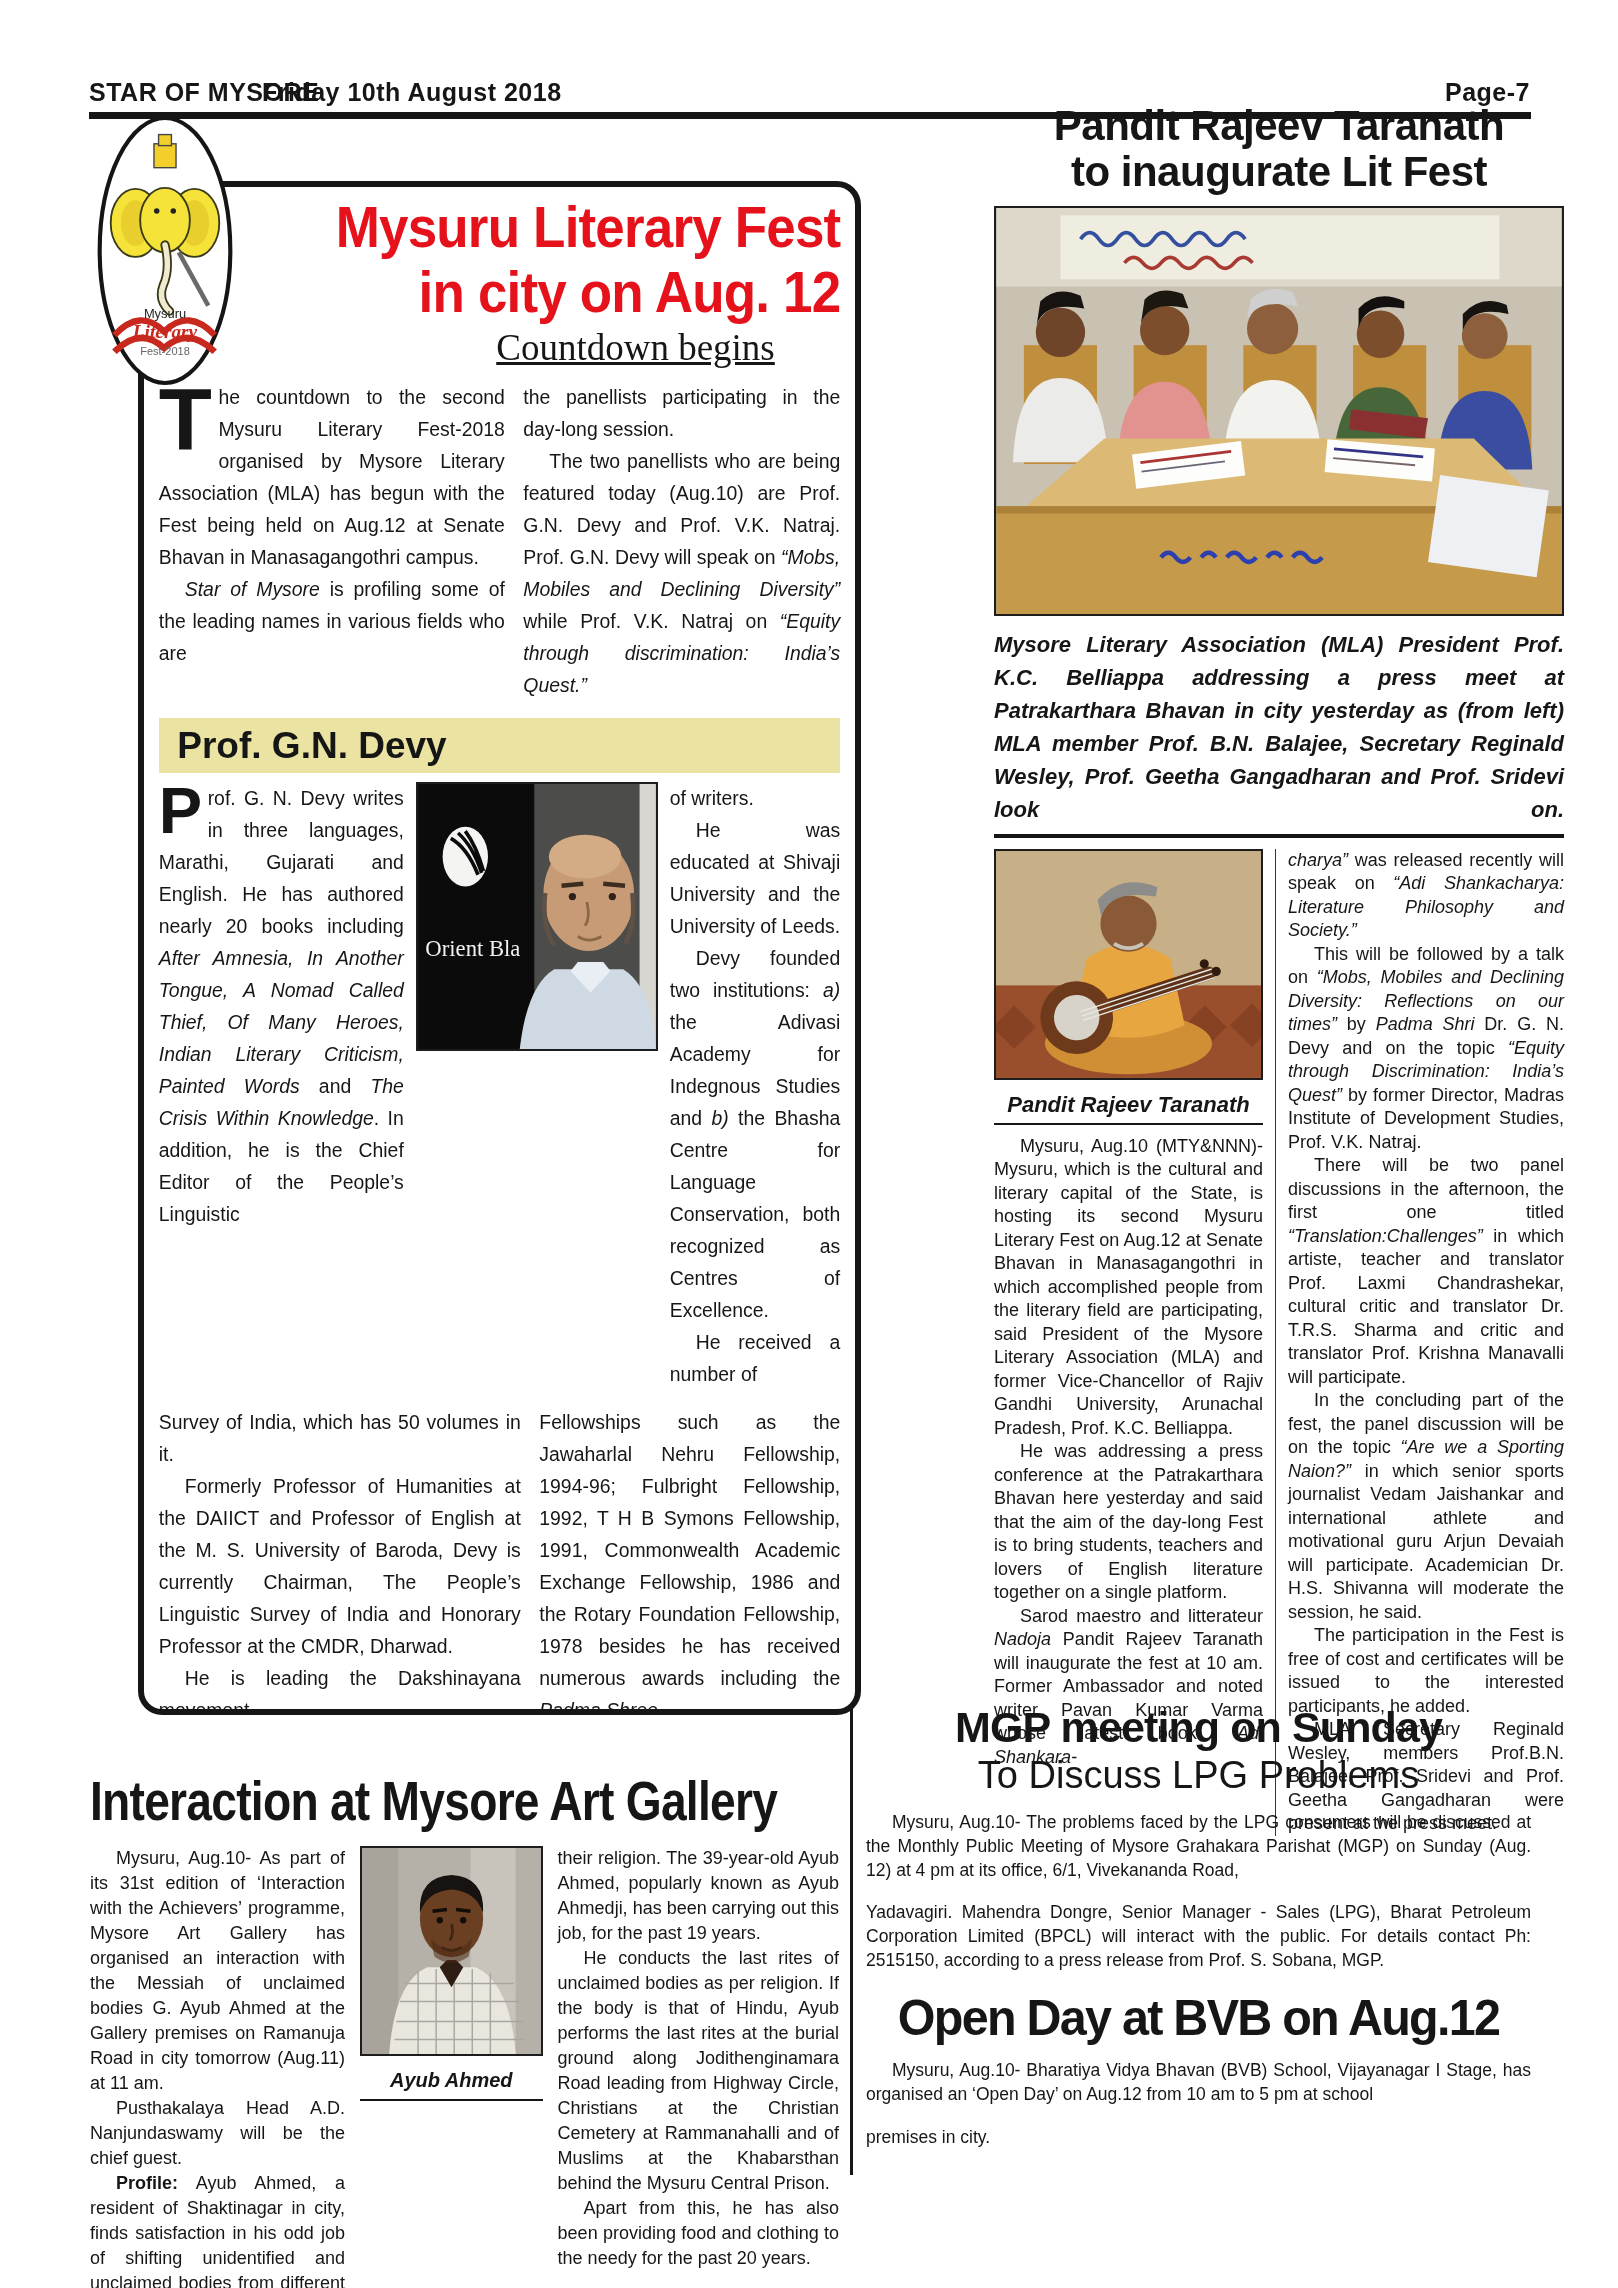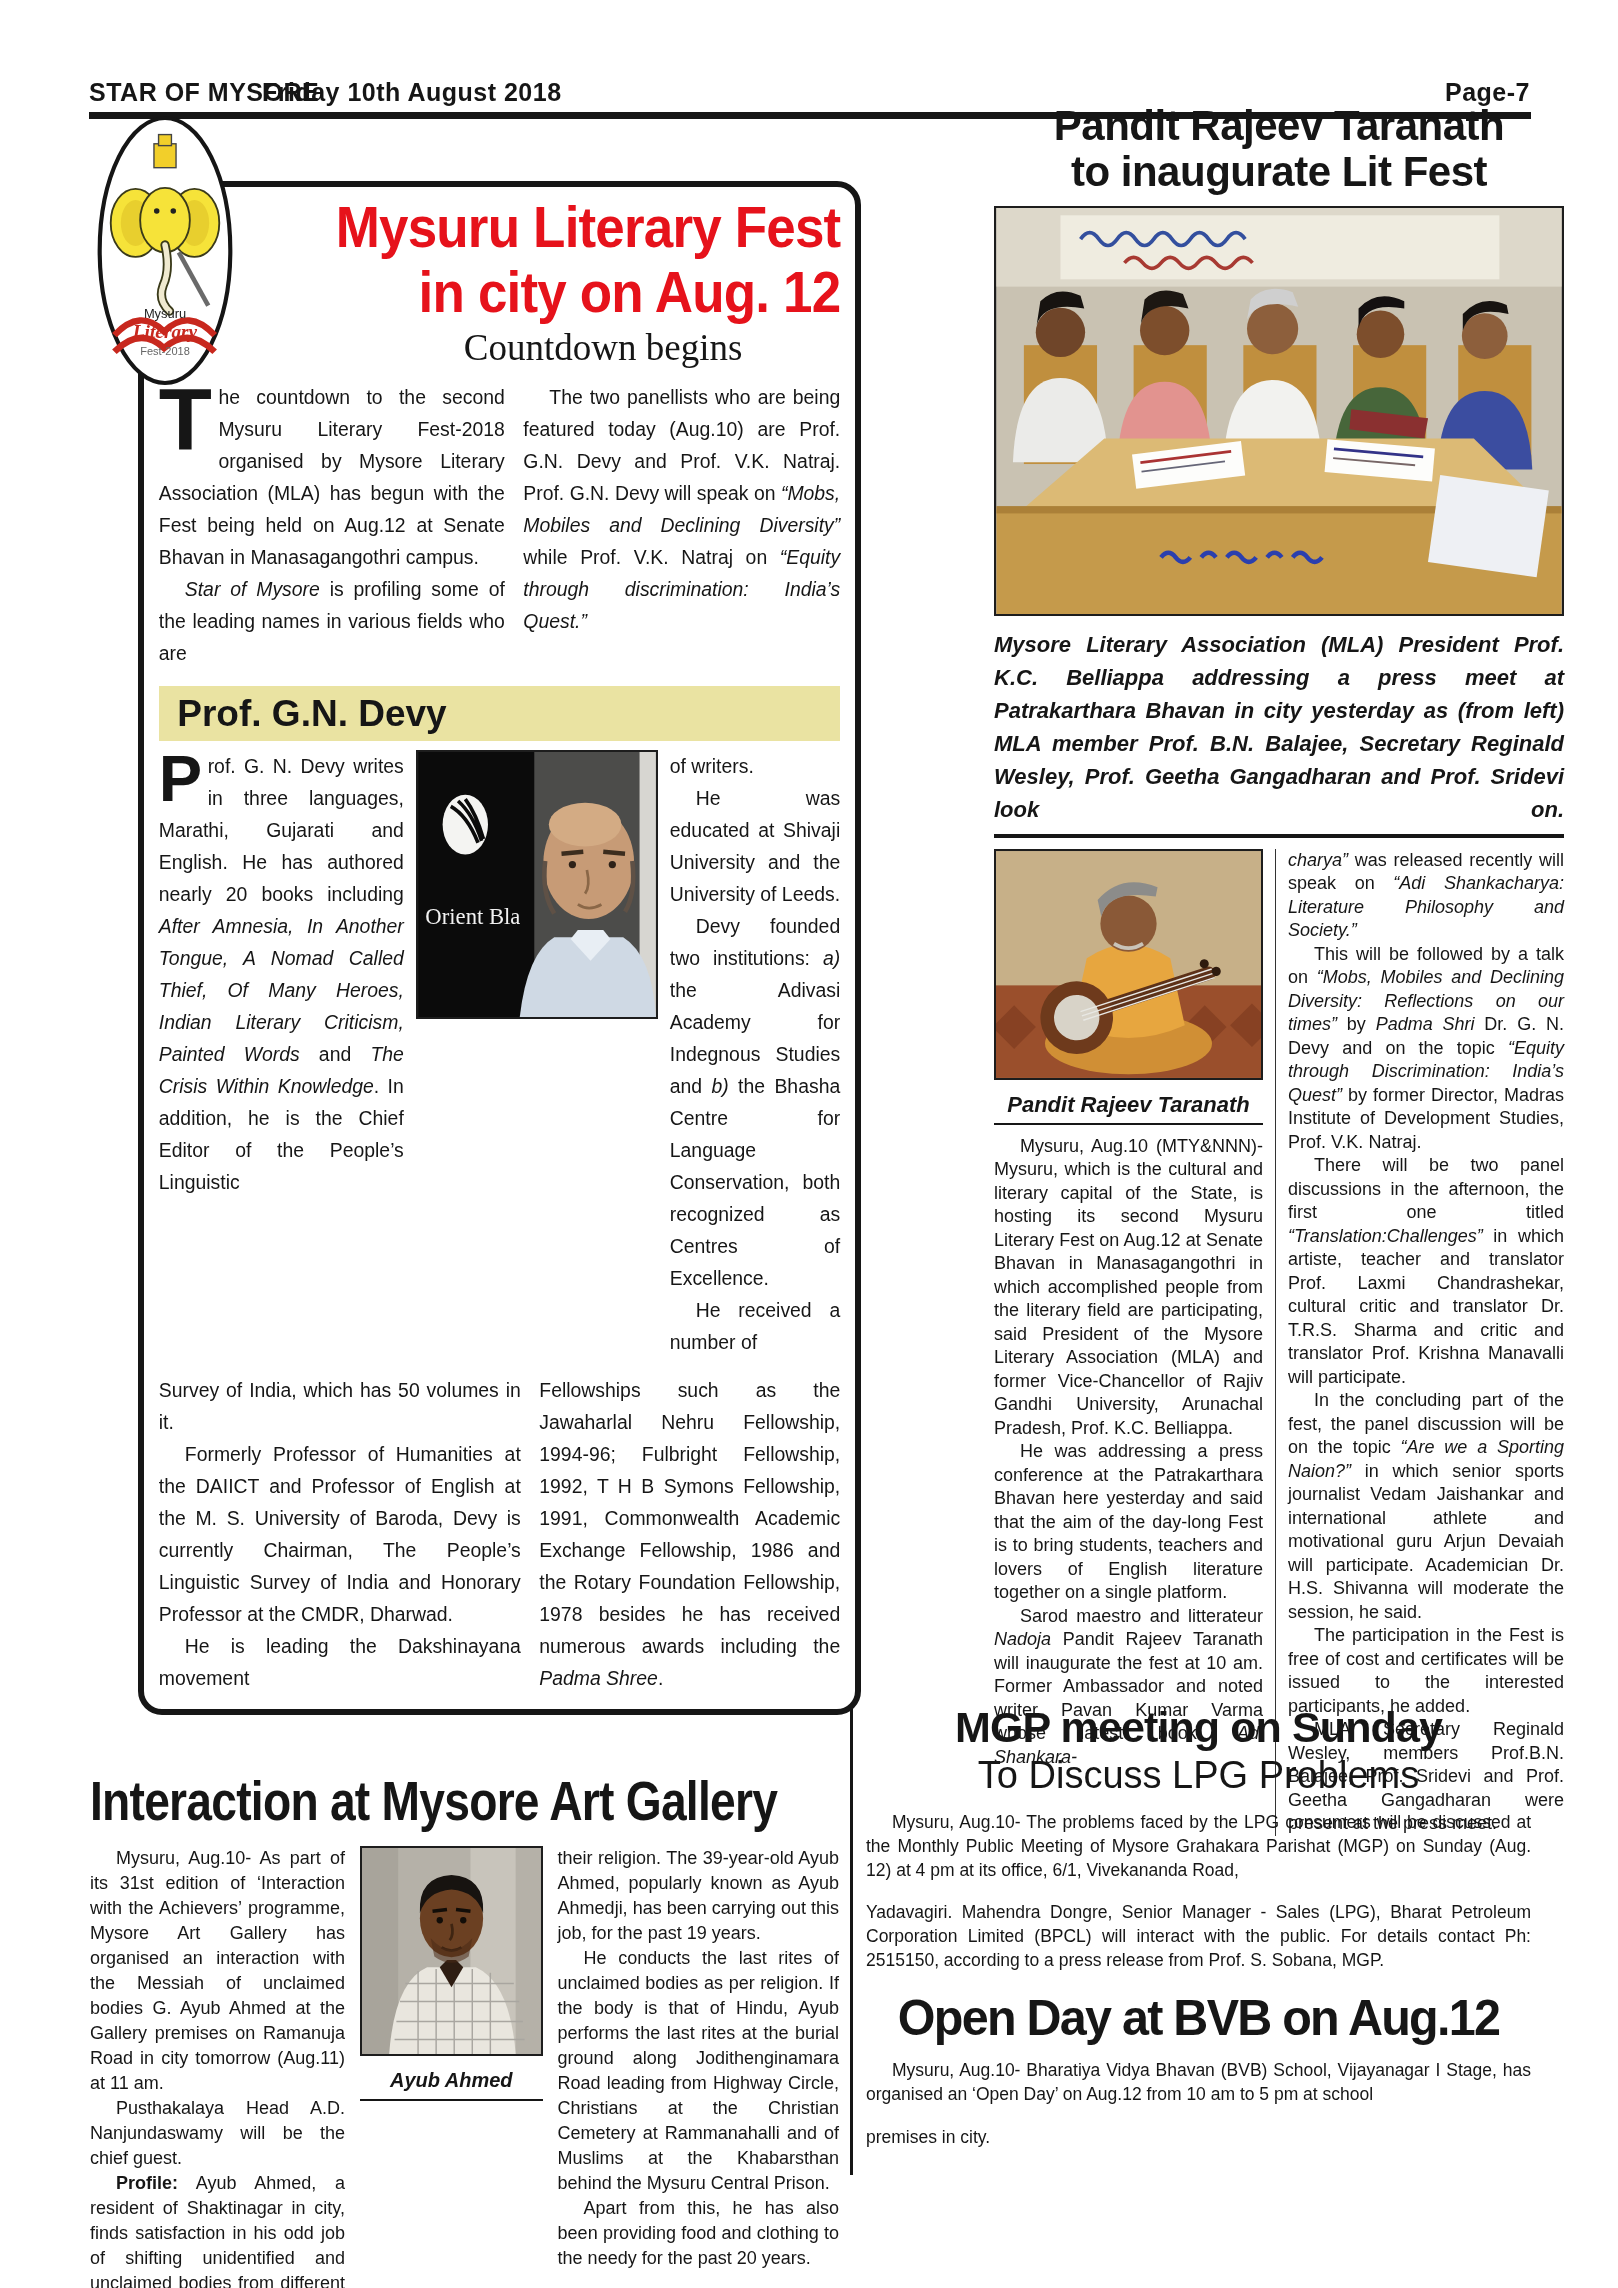--- a/index.html
+++ b/index.html
@@ -13,22 +13,22 @@
   #mast-page{right:89px;top:78px;}
   #mast-rule{position:absolute;left:89px;top:112px;width:1442px;height:6.5px;background:var(--ink);}
   
   #fest-box{position:absolute;left:138px;top:181px;width:723px;height:1534px;
             border:6.5px solid var(--ink);border-radius:24px;box-sizing:border-box;
             padding:5.5px 14.8px;overflow:hidden;background:#fff;}
   #fest-logo{position:absolute;left:96px;top:114px;width:138px;height:273px;z-index:5;}
   .fest-hl{margin:5.5px 0 0 120px;text-align:right;color:var(--red);font-weight:bold;
            font-size:57px;line-height:59px;white-space:nowrap;transform:scaleX(.93);
            transform-origin:100% 50%;letter-spacing:-0.9px;}
-  .fest-kick{margin:5.5px 33px 0 305px;font-family:"Liberation Serif",serif;
-             font-size:37px;line-height:41px;}
+  .fest-kick{margin:5.5px 33px 0 305px;text-align:center;font-family:"Liberation Serif",serif;
+             font-size:37px;line-height:41px;text-decoration:underline;}
   .bt{font-size:19.4px;line-height:32px;text-align:justify;}
   .txt p{margin:0;text-indent:26px;}
   .txt p.flush{text-indent:0;}
   .dc{float:left;font-weight:bold;font-size:87px;line-height:68px;padding:3.7px 6.5px 0 0;}
   .dc2{float:left;font-weight:bold;font-size:65px;line-height:52px;padding:2.8px 5.5px 0 0;}
   .intro{display:flex;gap:18.5px;margin-top:13px;}
   .intro .c1{flex:0 0 346px;}
   .intro .c2{flex:1;}
   .band{margin-top:16.6px;background:var(--band);font-weight:bold;font-size:37px;
         line-height:54px;padding:1.8px 0 0 18.5px;height:55px;box-sizing:border-box;}
@@ -109,20 +109,21 @@
     <div class="fest-hl">Mysuru Literary Fest</div>
     <div class="fest-hl">in city on Aug. 12</div>
     <div class="fest-kick">Countdown begins</div>
 
     <div class="intro bt">
       <div class="c1 txt">
           <p class="flush"><span class="dc">T</span>he countdown to the second Mysuru Literary Fest-2018 organised by Mysore Literary Association (MLA) has begun with the Fest being held on Aug.12 at Senate Bhavan in Manasagangothri campus.</p>
           <p><i>Star of Mysore</i> is profiling some of the leading names in various fields who are</p>
         </div>
       <div class="c2 txt">
+          <p class="flush">the panellists participating in the day-long session.</p>
           <p>The two panellists who are being featured today (Aug.10) are Prof. G.N. Devy and Prof. V.K. Natraj. Prof. G.N. Devy will speak on <i>“Mobs, Mobiles and Declining Diversity”</i> while Prof. V.K. Natraj on <i>“Equity through discrimination: India’s Quest.”</i></p>
         </div>
     </div>
 
     <div class="band">Prof. G.N. Devy</div>
     <div class="prow bt">
       <div class="c1 txt">
           <p class="flush"><span class="dc2">P</span>rof. G. N. Devy writes in three languages, Marathi, Gujarati and English. He has authored nearly 20 books including <i>After Amnesia, In Another Tongue, A Nomad Called Thief, Of Many Heroes, Indian Literary Criticism, Painted Words</i> and <i>The Crisis Within Knowledge</i>. In addition, he is the Chief Editor of the People’s Linguistic</p>
         </div>
       <svg class="pframe" width="242" height="269" viewBox="0 0 262 292" style="font-size:21px">

